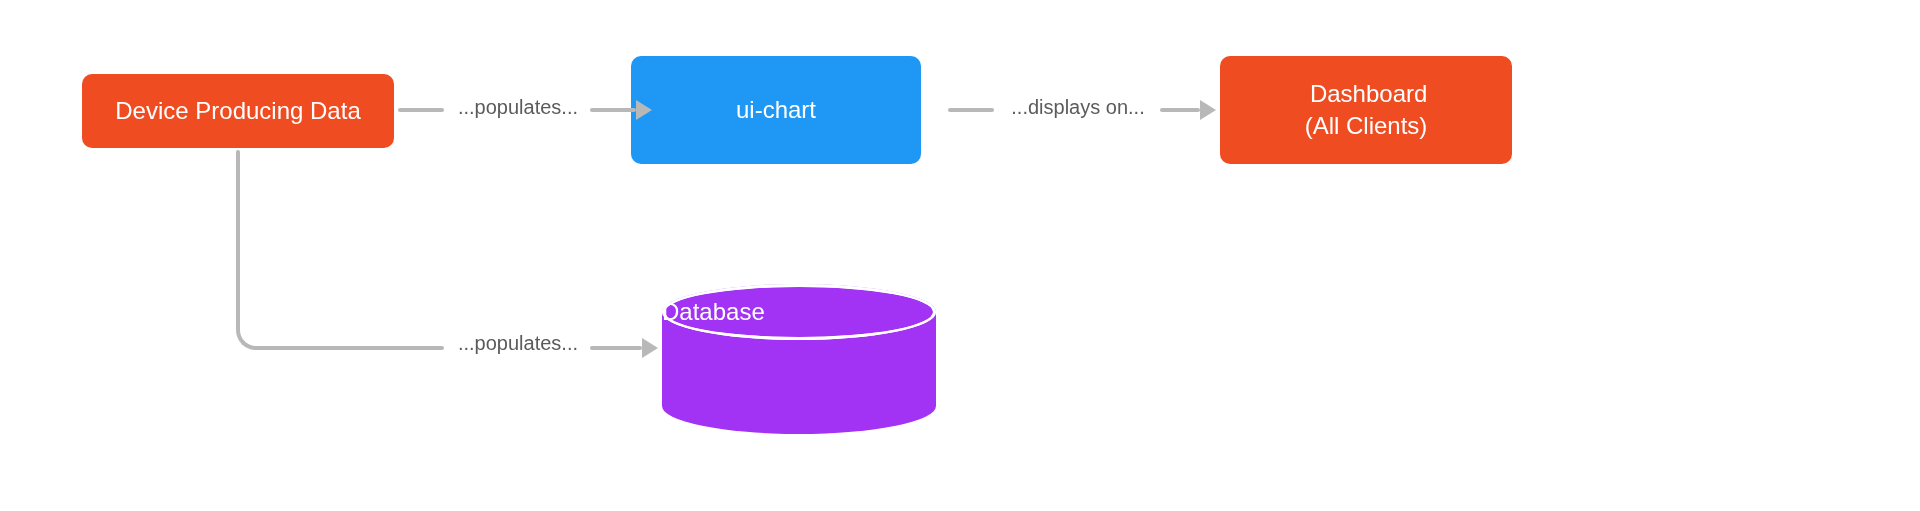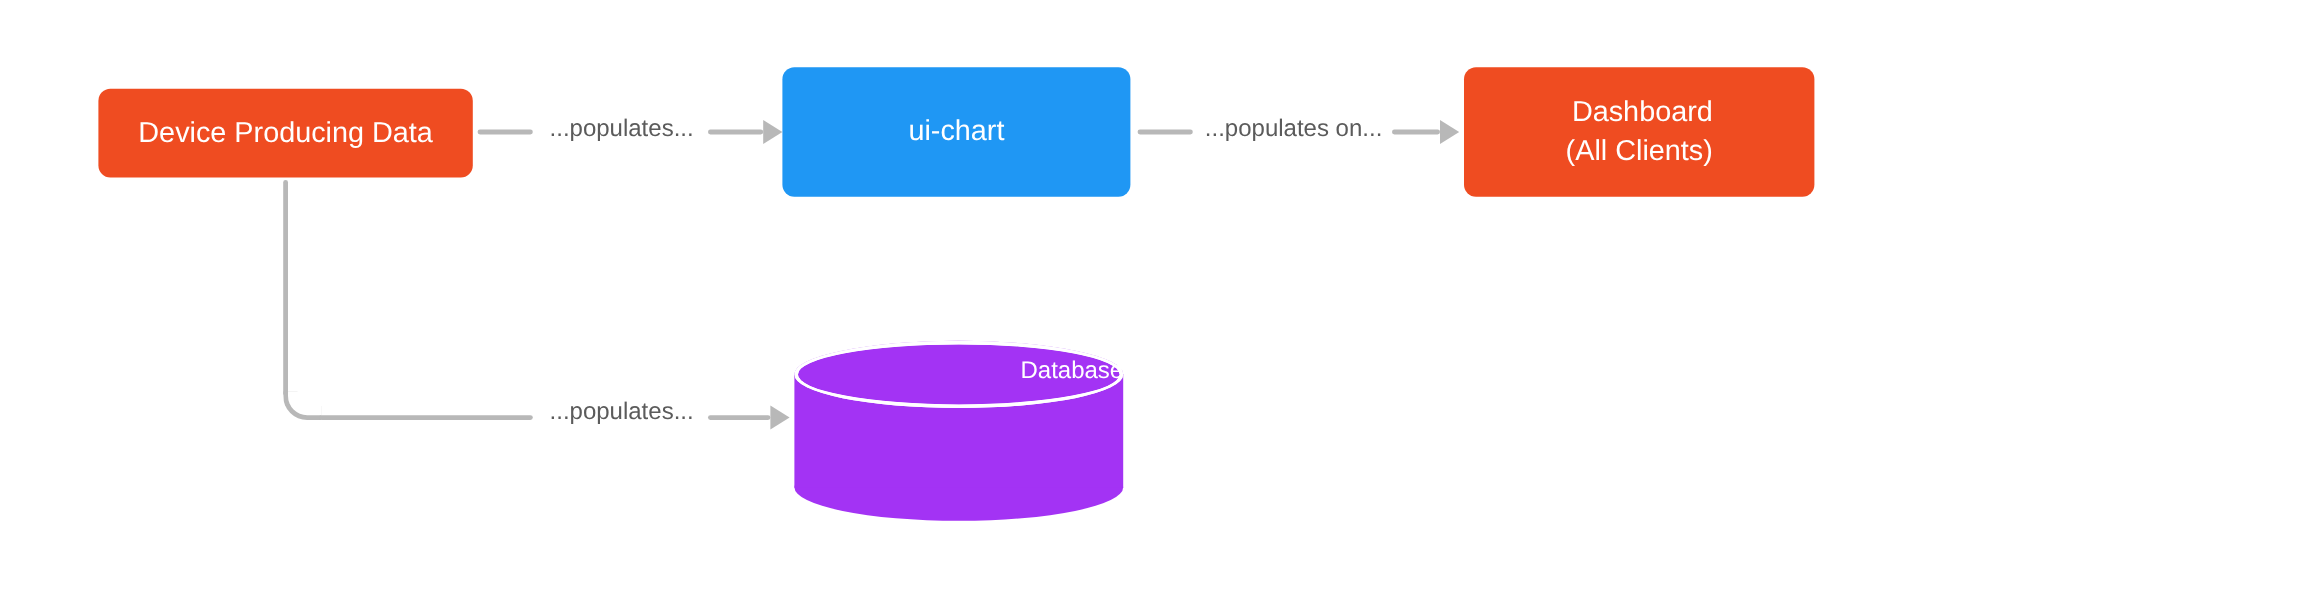--- a/index.html
+++ b/index.html
@@ -29,21 +29,21 @@
     }
     .box-device {
       background: #ef4c21;
       left: 82px;
       top: 74px;
       width: 312px;
       height: 74px;
     }
     .box-chart {
       background: #1f97f4;
-      left: 652px;
+      left: 631px;
       top: 56px;
       width: 290px;
       height: 108px;
     }
     .box-dashboard {
       background: #ef4c21;
       left: 1220px;
       top: 56px;
       width: 292px;
       height: 108px;
@@ -102,23 +102,23 @@
       border-radius: 50%;
       border: 3px solid #fff;
       z-index: 3;
       pointer-events: none;
     }
     .db-label {
       position: absolute;
       top: 14px;
       left: 0;
       width: 100%;
-      text-align: right;
+      text-align: left;
       color: #fff;
-      font-size: 20px;
+      font-size: 24px;
       z-index: 5;
     }
 
     .edge-label {
       position: absolute;
       color: #5b5b5b;
       font-size: 20px;
       text-align: center;
     }
     .label-populates-1 {
@@ -209,21 +209,21 @@
     <div class="db-border-top"></div>
     <div class="db-label">Database</div>
   </div>
 
   <div class="hline a1-seg1"></div>
   <span class="edge-label label-populates-1">...populates...</span>
   <div class="hline a1-seg2"></div>
   <div class="arrowhead a1-head"></div>
 
   <div class="hline a2-seg1"></div>
-  <span class="edge-label label-displays">...populates on...</span>
+  <span class="edge-label label-displays">...displays on...</span>
   <div class="hline a2-seg2"></div>
   <div class="arrowhead a2-head"></div>
 
   <div class="vline a3-v"></div>
   <div class="a3-corner"></div>
   <div class="hline a3-h1"></div>
   <span class="edge-label label-populates-2">...populates...</span>
   <div class="hline a3-h2"></div>
   <div class="arrowhead a3-head"></div>
 

